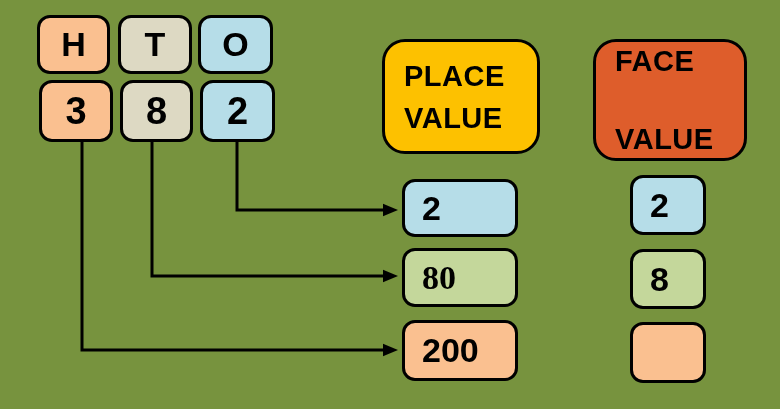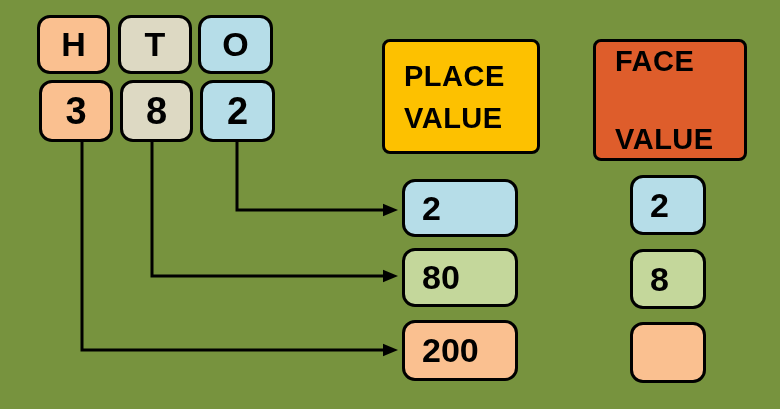--- a/index.html
+++ b/index.html
@@ -29,21 +29,21 @@
   .tan{background:var(--tan);}
   .blue{background:var(--blue);}
   .green{background:var(--green);}
   .gold{background:var(--gold);}
   .orange{background:var(--orange);}
 
   .letter{font-size:34px;}
   .digit{font-size:38px;}
 
   .header{
-    border-radius:8px;
+    border-radius:23px;
     flex-direction:column;
     align-items:flex-start;
     justify-content:center;
     padding-left:19px;
     font-size:29px;
     line-height:42px;
     letter-spacing:0.5px;
   }
   .value{
     justify-content:flex-start;
@@ -57,21 +57,21 @@
   .b-o{left:198px;top:15px;width:75px;height:59px;}
   
   .b-3{left:39px;top:80px;width:74px;height:62px;}
   .b-8{left:120px;top:80px;width:73px;height:62px;}
   .b-2{left:200px;top:80px;width:75px;height:62px;}
   
   .b-ph{left:382px;top:39px;width:158px;height:115px;}
   .b-fh{left:593px;top:39px;width:154px;height:122px;gap:36px;}
   
   .b-pv0{left:402px;top:179px;width:116px;height:58px;}
-  .b-pv1{left:402px;top:248px;width:116px;height:59px;}
+  .b-pv1{left:402px;top:248px;width:116px;height:59px;font-family:Liberation Serif, serif;}
   .b-pv2{left:402px;top:320px;width:116px;height:61px;}
   
   .b-fv0{left:630px;top:175px;width:76px;height:60px;}
   .b-fv1{left:630px;top:249px;width:76px;height:60px;}
   .b-fv2{left:630px;top:322px;width:76px;height:61px;}
 
   .arrows{
     position:absolute;
     left:0;top:0;width:780px;height:409px;
     pointer-events:none;

